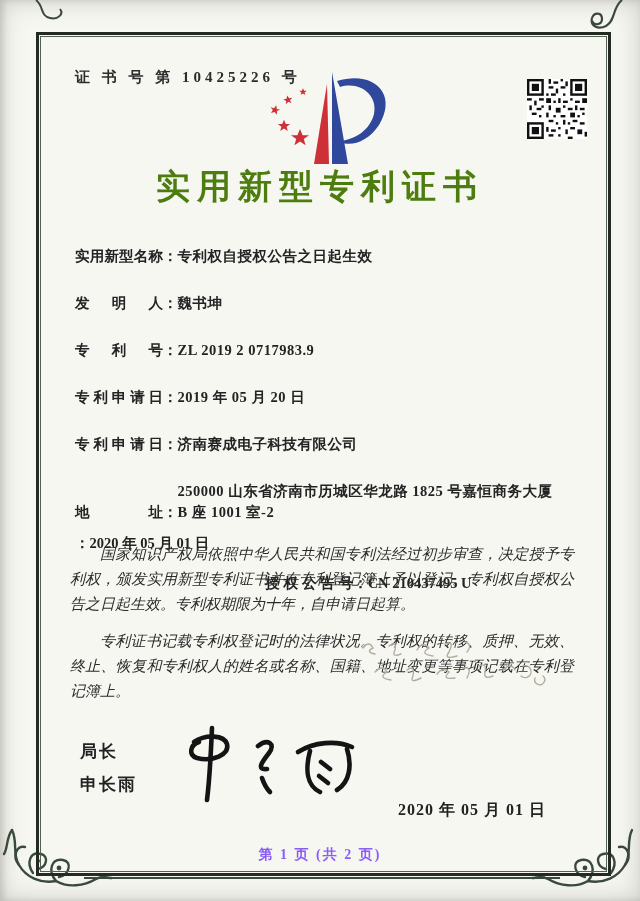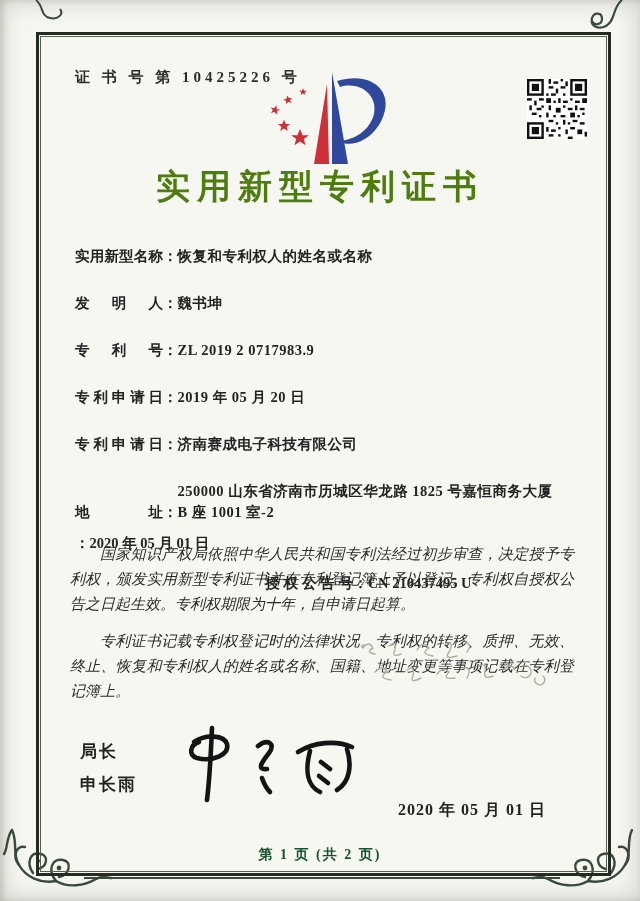--- a/index.html
+++ b/index.html
@@ -55,21 +55,21 @@
   .sig-block{position:absolute;left:80px;top:740px;font-size:17px;color:#222;font-weight:600;
     font-family:Liberation Mono, monospace;}
   .sig-block div{margin-bottom:10px;letter-spacing:2px;}
   .sig-svg{position:absolute;left:150px;top:720px;}
   .issue-date{
     position:absolute;left:398px;top:800px;font-size:16px;color:#222;
     letter-spacing:1px;font-weight:600;
   }
   .footer{
     position:absolute;left:0;top:846px;width:640px;text-align:center;
-    font-size:14px;color:#14532d;letter-spacing:2px;font-weight:600;
+    font-size:14px;color:#8b5cf6;letter-spacing:2px;font-weight:600;
   }
   .orn{position:absolute;}
   .orn-line{
     position:absolute;left:84px;top:877px;width:476px;height:2px;background:#394a3c;
   }
 </style>
 </head>
 <body>
 
 <div class="paper">
@@ -195,21 +195,21 @@
         <rect x="24" y="22" width="1" height="2"></rect>
     </g>
   </svg>
 
   <div class="title">实用新型专利证书</div>
 
   <div class="fields">
     <div class="field-row">
       <span class="f-label">实用新型名称</span>
         <span class="f-colon">：</span>
-        <span class="f-value">恢复和专利权人的姓名或名称</span>
+        <span class="f-value">专利权自授权公告之日起生效</span>
     </div>
     <div class="field-row">
       <span class="f-label">发明人</span>
         <span class="f-colon">：</span>
         <span class="f-value">魏书坤</span>
     </div>
     <div class="field-row">
       <span class="f-label">专利号</span>
         <span class="f-colon">：</span>
         <span class="f-value">ZL 2019 2 0717983.9</span>

